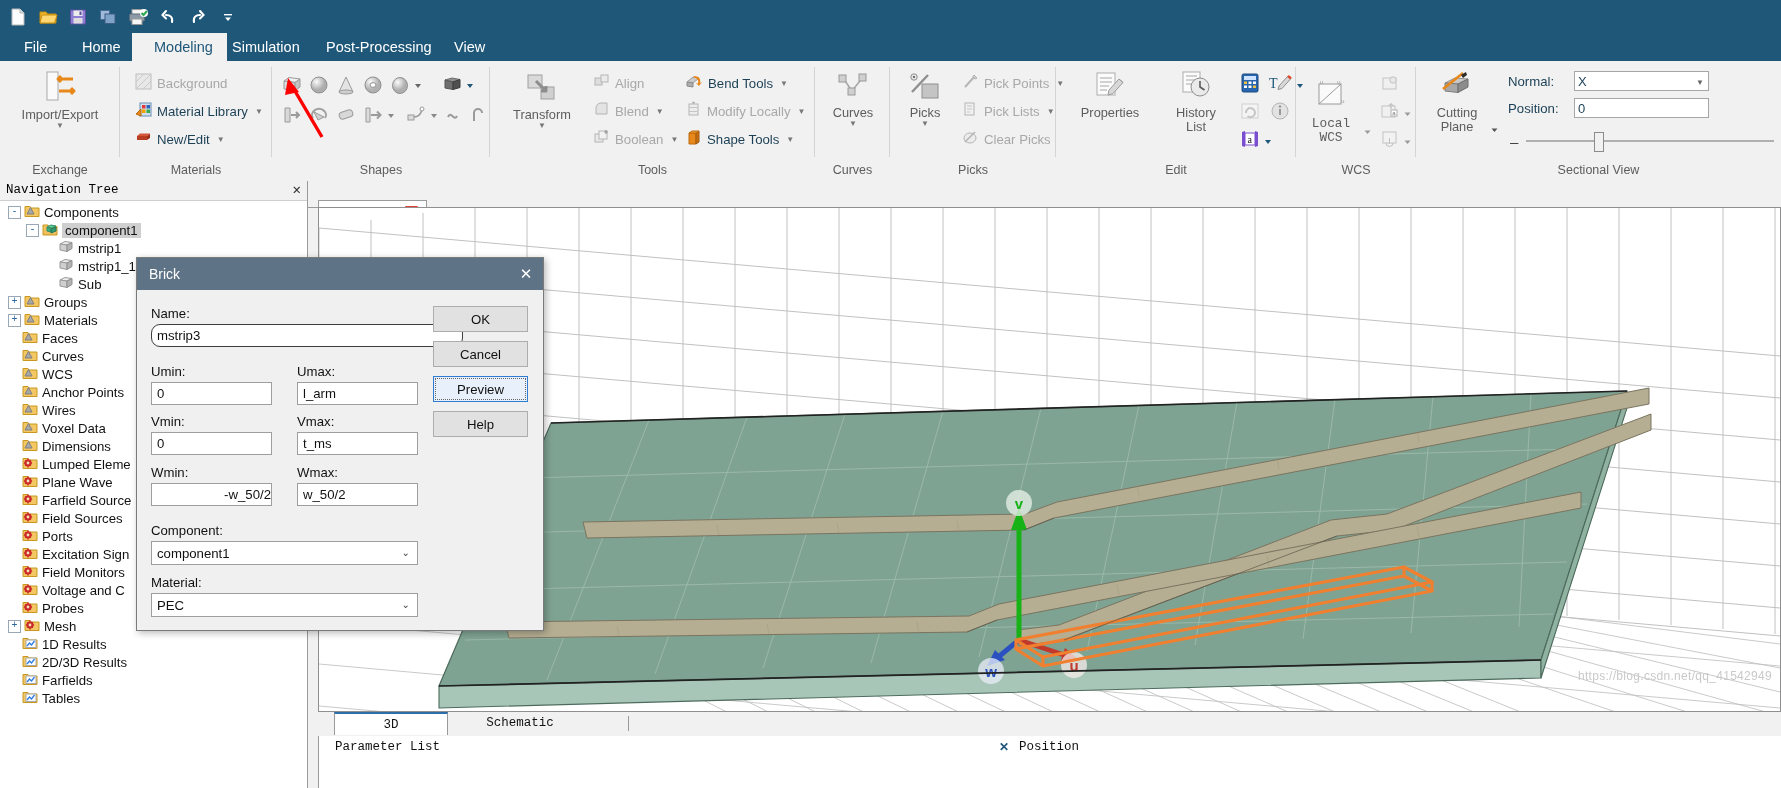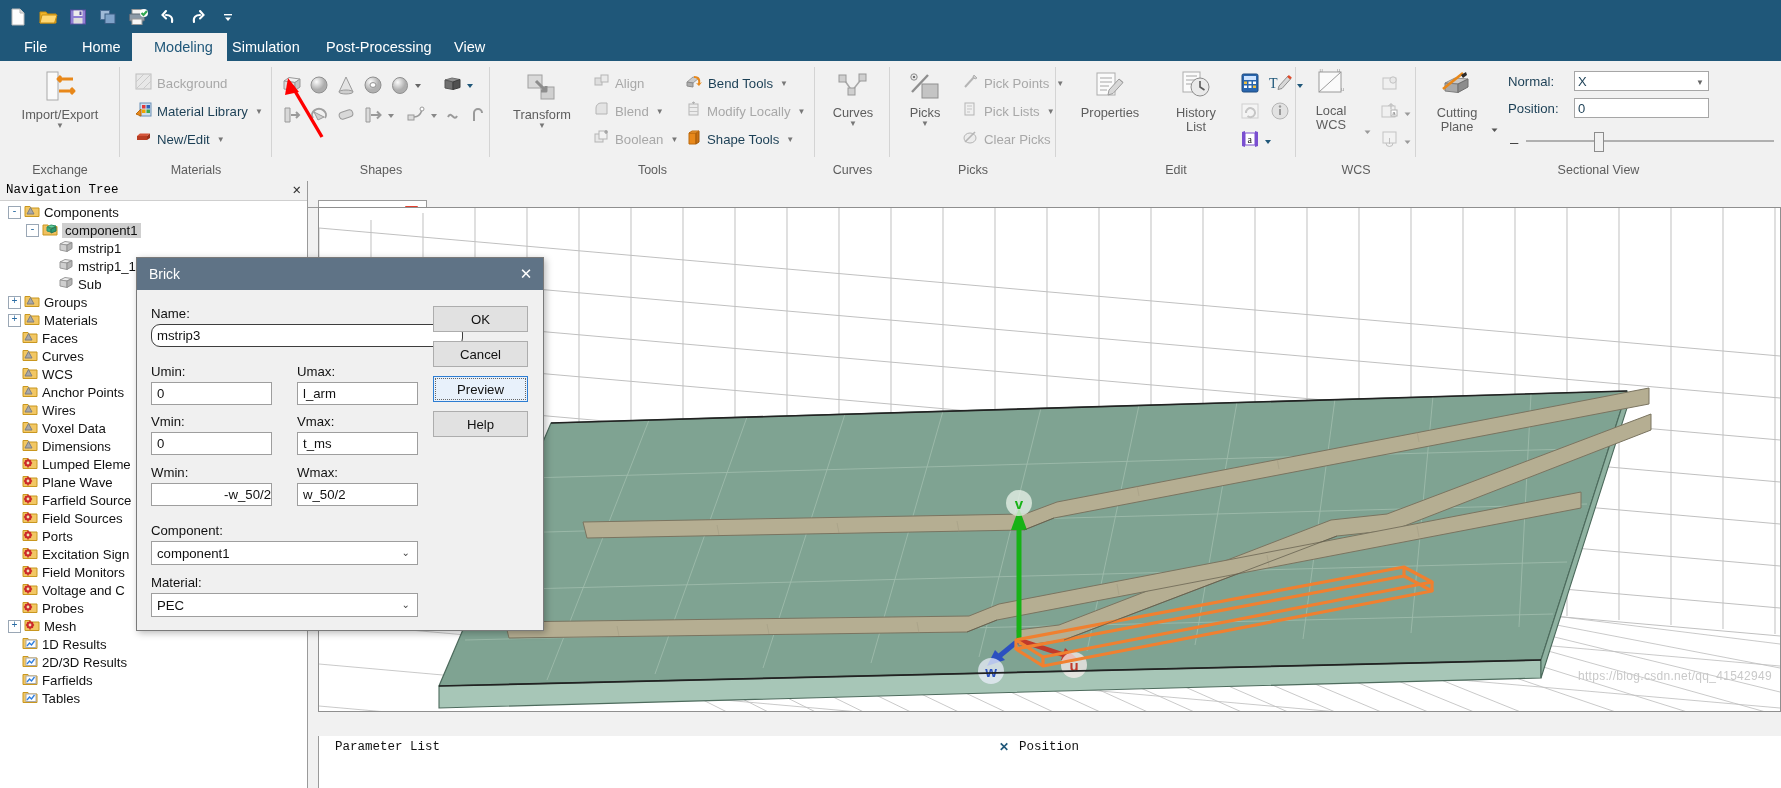--- a/index.html
+++ b/index.html
@@ -830,21 +830,21 @@
       <div class="icon-btn" style="left:206px; top:68px; width:12px;">
         <svg width="10" height="10" viewBox="0 0 10 10">
             <path d="M2 4h6L5 8z" fill="#1f5779"></path>
           </svg>
       </div>
       <div class="group-label">Edit</div>
       <div class="sep"></div>
     </div>
 
     <div class="ribbon-group" style="left:1296px; width:120px;">
-      <div class="big-btn" style="left:4px; top:8px; width:62px;">
+      <div class="big-btn" style="left:4px; top:20px; width:62px;font-family:Liberation Mono, monospace;">
         <span class="ic">
           <svg width="32" height="30" viewBox="0 0 32 30">
               <rect x="4" y="3" width="22" height="20" fill="#fafafa" stroke="#9a9a9a"></rect>
               <path d="M4 23L26 3" stroke="#9a9a9a"></path>
               <text x="4.5" y="3" font-size="6" fill="#9a9a9a">u</text>
               <text x="22" y="3" font-size="6" fill="#9a9a9a">u</text>
               <text x="26" y="22" font-size="6" fill="#9a9a9a">u</text>
             </svg>
         </span>
         <span>Local</span>
@@ -1411,20 +1411,25 @@
             <path d="M705 322 L735 310"></path>
             <path d="M648 424 L678 412"></path>
             <path d="M745 432 L1018 328"></path>
           </g>
         </g>
       </svg>
 
       <div class="watermark">https://blog.csdn.net/qq_41542949</div>
     </div>
 
+    <div class="viewtabs">
+      <div class="vtab active" style="left:16px; width:114px;">3D</div>
+      <div class="vtab" style="left:132px; width:140px;">Schematic</div>
+      <div class="vtabs-divider" style="left:310px;"></div>
+    </div>
 
     <div class="bottom-panels">
       <div class="bp-label" style="left:16px; top:4px;">Parameter List</div>
       <div class="bp-label" style="left:700px; top:4px;">Position</div>
       <div style="position:absolute; left:680px; top:4px; color:#1f5779; font-size:12px; font-weight:bold;">✕</div>
     </div>
   </div>
 
   <div class="dialog">
     <div class="dlg-title">

